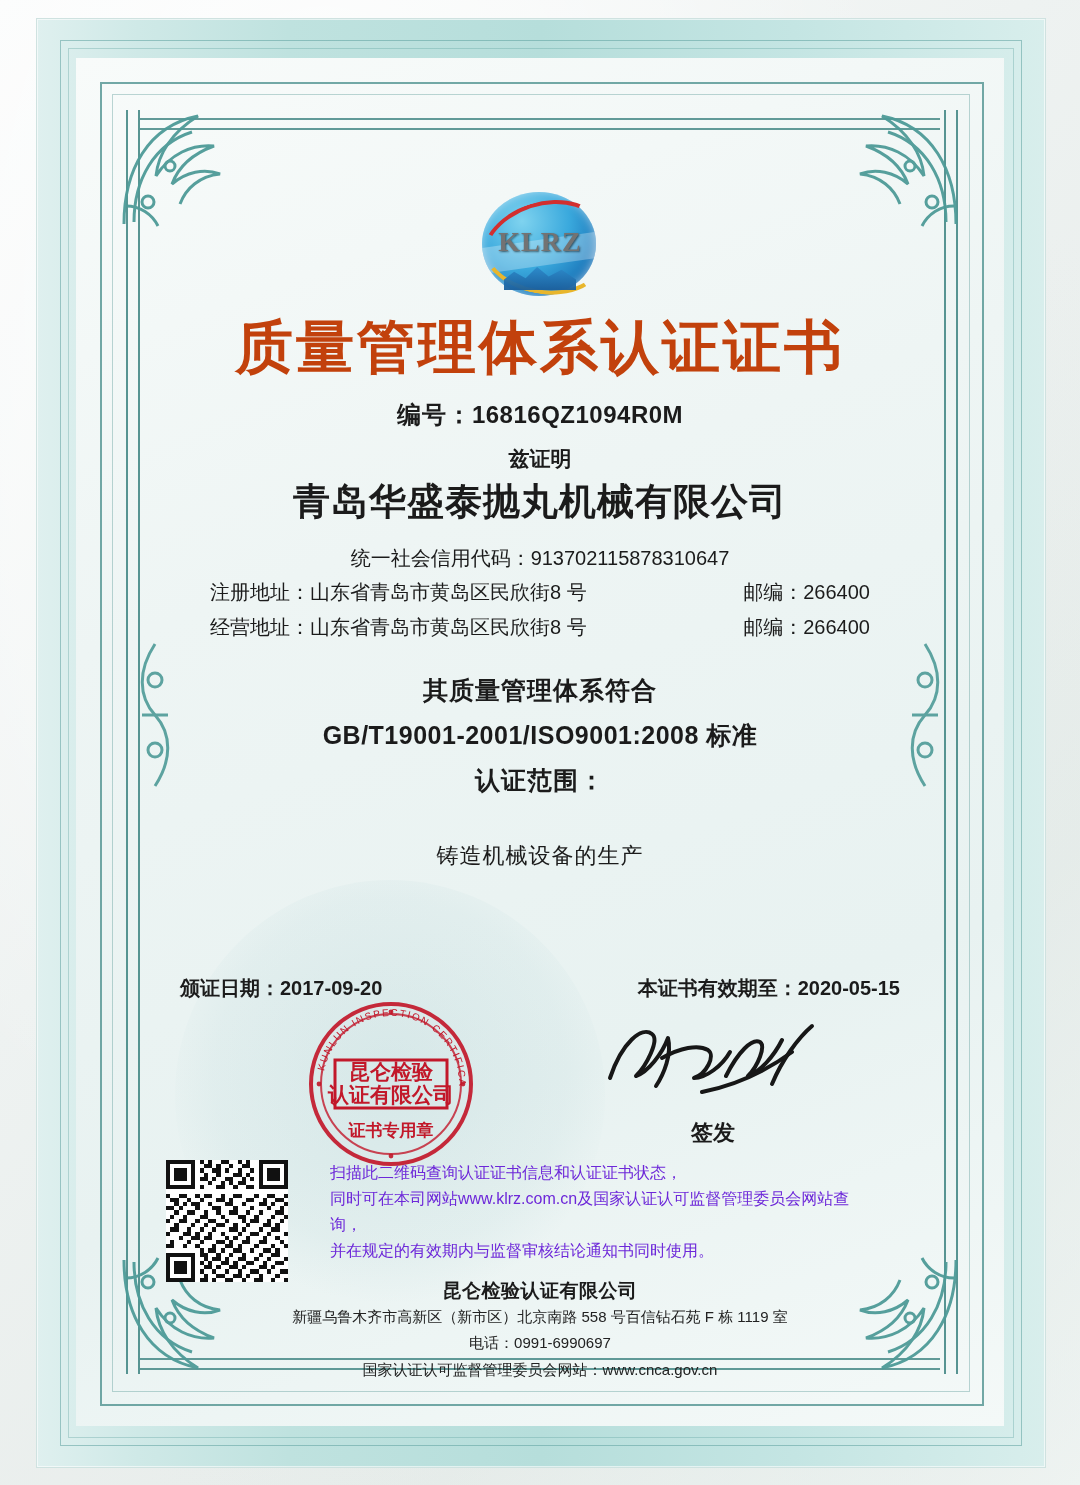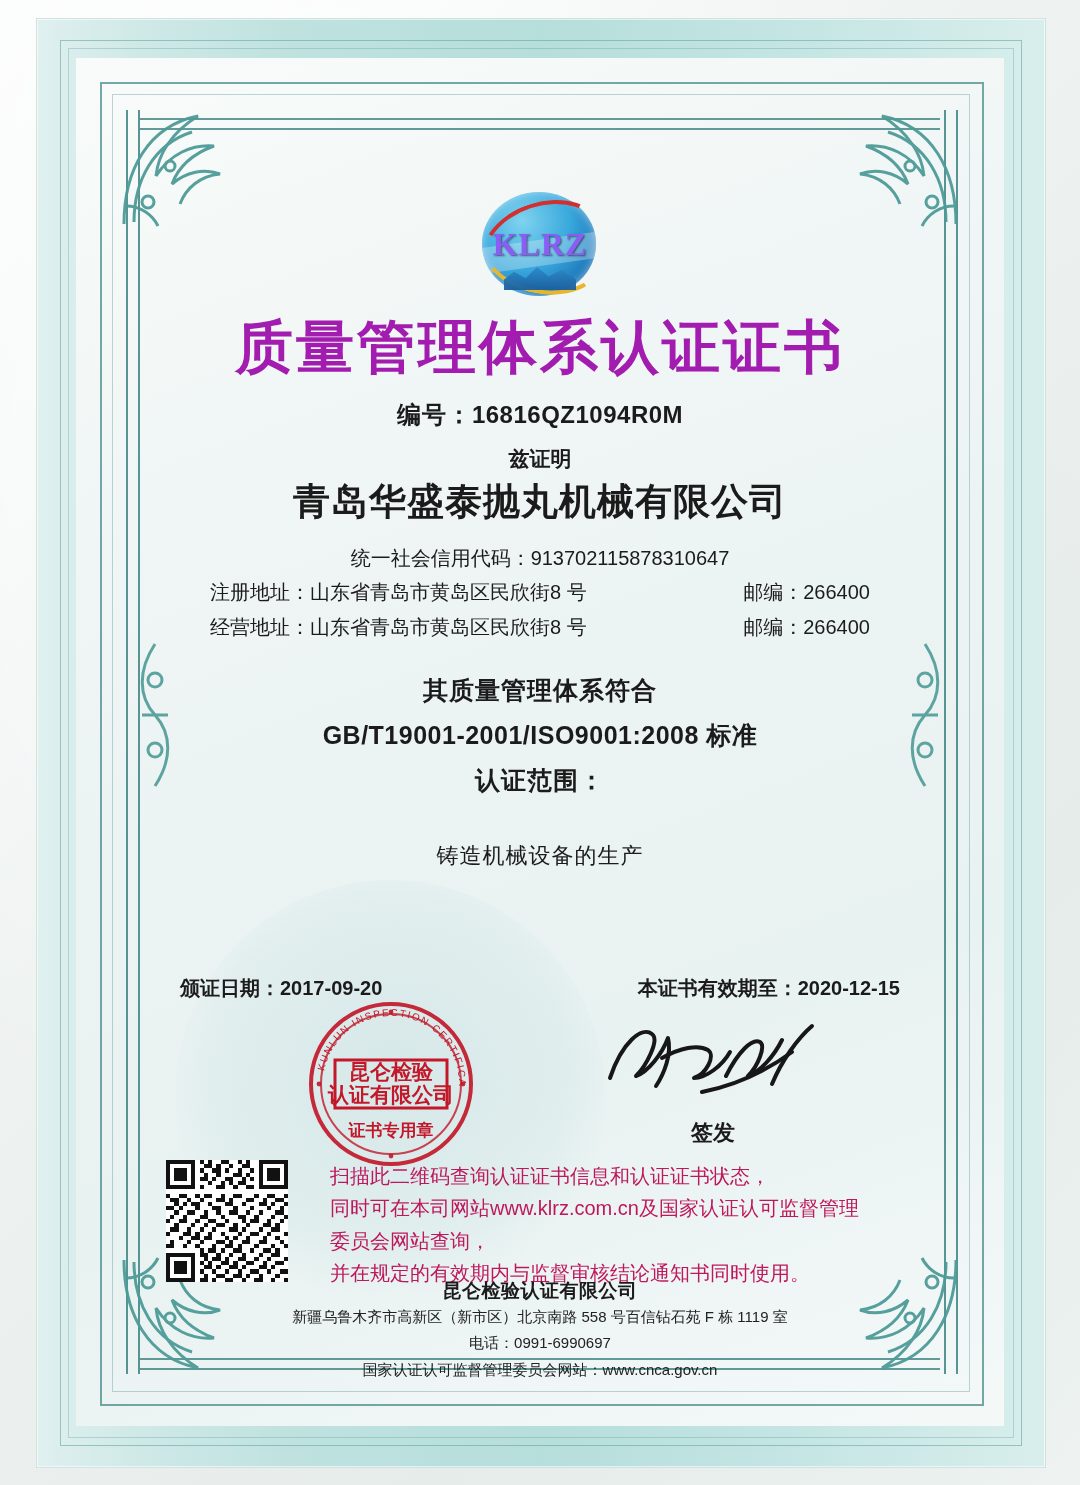--- a/index.html
+++ b/index.html
@@ -170,41 +170,41 @@
   }
   .logo-arc-red   { border-top-color: #d22f2f; transform: rotate(-18deg); }
   .logo-arc-yellow{ border-bottom-color: #e8b62c; transform: rotate(10deg); }
   .logo-text {
     position: absolute;
     left: 0; top: 34px;
     width: 128px;
     text-align: center;
     font-family: "Liberation Serif", "DejaVu Serif", serif;
     font-weight: bold;
-    font-size: 32px;
+    font-size: 28px;
     letter-spacing: 1px;
-    color: #8b5cf6;
+    color: #737373;
     text-shadow: 1px 1px 2px rgba(0,0,0,0.55);
   }
   .logo-foot {
     position: absolute;
     left: 28px; top: 72px;
     width: 72px; height: 26px;
     background: linear-gradient(180deg, #2f8fd0, #1b5f9c);
     clip-path: polygon(0 60%, 14% 30%, 30% 55%, 46% 12%, 62% 48%, 80% 22%, 100% 60%, 100% 100%, 0 100%);
     opacity: .95;
   }
 
   .main-title {
     margin-top: 12px;
     font-family: "Liberation Serif", "DejaVu Serif", serif;
     font-weight: bold;
     font-size: 58px;
     letter-spacing: 3px;
-    color: #a21caf;
+    color: #c2410c;
     line-height: 1.12;
   }
 
   .cert-no {
     margin-top: 18px;
     font-size: 24px;
     font-weight: bold;
     letter-spacing: 0.5px;
   }
   .cert-no .label { letter-spacing: 1px; }
@@ -315,23 +315,23 @@
   }
   .qr svg { display: block; }
 
   
   .note {
     position: absolute;
     left: 180px;
     top: 1010px;
     width: 540px;
     text-align: left;
-    font-size: 20px;
+    font-size: 16px;
     line-height: 1.62;
-    color: #be185d;
+    color: #6d28d9;
   }
 
   
   .footer {
     position: absolute;
     left: 0;
     top: 1128px;
     width: 780px;
     text-align: center;
   }
@@ -469,21 +469,21 @@
     <div class="conform">其质量管理体系符合</div>
     <div class="standard">GB/T19001-2001/ISO9001:2008 标准</div>
     <div class="scope-label">认证范围：</div>
     <div class="scope-value">铸造机械设备的生产</div>
 
     <div class="dates">
       <div>
         <span>颁证日期：</span><span>2017-09-20</span>
       </div>
       <div>
-        <span>本证书有效期至：</span><span>2020-12-15</span>
+        <span>本证书有效期至：</span><span>2020-05-15</span>
       </div>
     </div>
 
     <div class="seal">
       <svg viewBox="0 0 172 172">
         <defs>
           <path id="sealArcTop" d="M 18,86 A 68,68 0 0 1 154,86"></path>
           <path id="sealArcBottom" d="M 26,86 A 60,60 0 0 0 146,86"></path>
         </defs>
         <circle cx="86" cy="86" r="80" fill="none" stroke="#c2182a" stroke-width="4" opacity="0.92"></circle>

